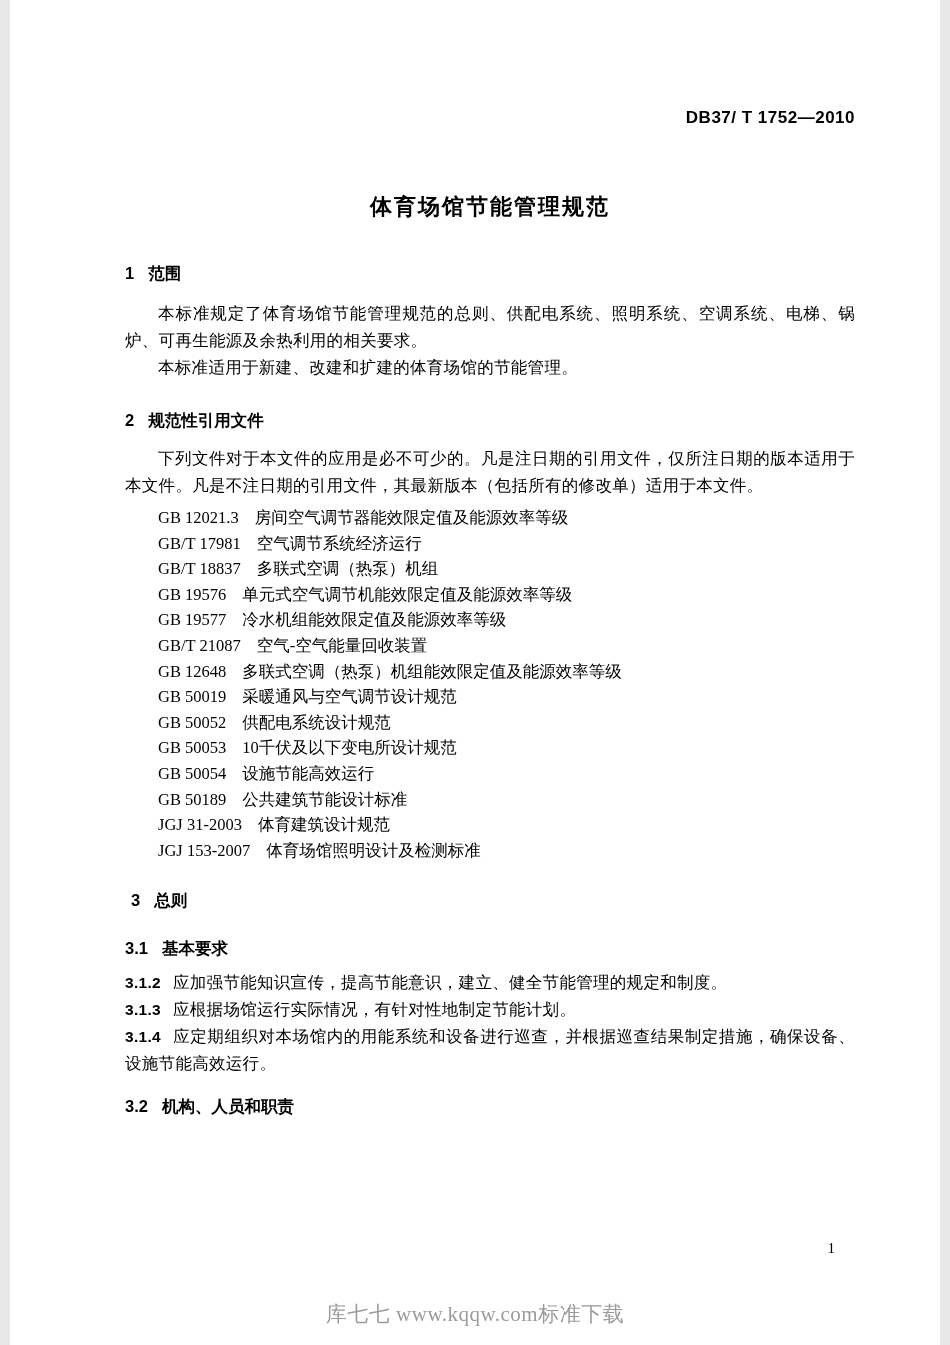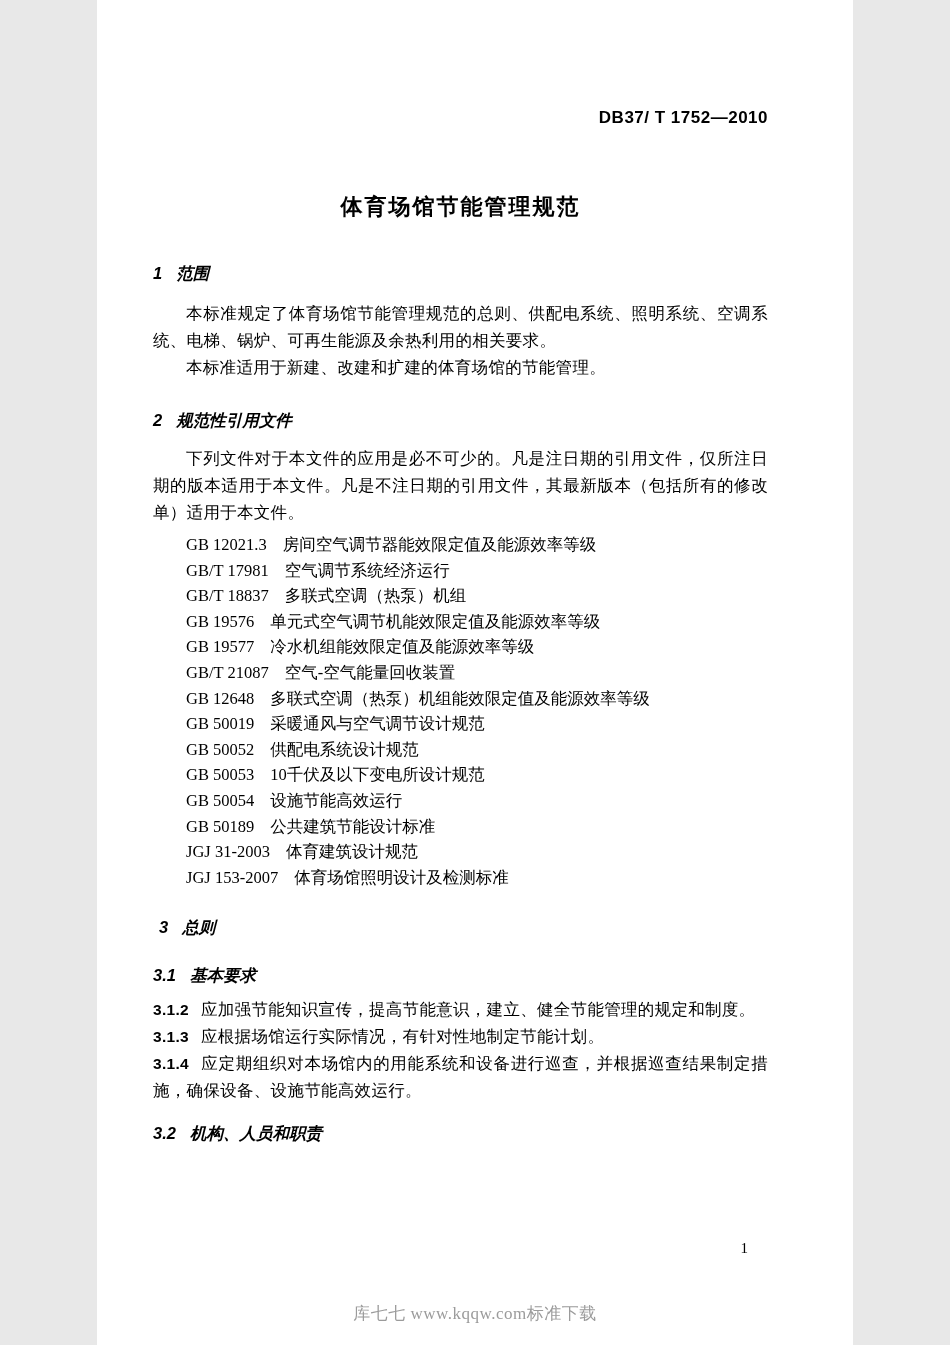--- a/index.html
+++ b/index.html
@@ -1,25 +1,25 @@
 <!DOCTYPE html>
 <html><head>
 <meta charset="utf-8">
 <style>
   * { margin: 0; padding: 0; box-sizing: border-box; }
   html, body { background: #e8e8e8; }
   .page {
-    width: 756px;
+    width: 930px;
     height: 1345px;
     margin: 0 auto;
     background: #ffffff;
     color: #000000;
     position: relative;
     overflow: hidden;
-    padding: 108px 85px 0 56px;
+    padding: 108px 85px 0 115px;
     font-family: "Liberation Serif", "DejaVu Serif", serif;
     font-size: 16.5px;
     line-height: 27px;
   }
   .doc-number {
     text-align: right;
     font-family: "Liberation Sans", "DejaVu Sans", sans-serif;
     font-weight: bold;
     font-size: 17px;
     letter-spacing: 0.5px;
@@ -33,21 +33,20 @@
     letter-spacing: 2px;
     margin-top: 64px;
     line-height: 30px;
     margin-bottom: 40px;
   }
   .sec-heading {
     font-family: "Liberation Sans", "DejaVu Sans", sans-serif;
     font-weight: bold;
     font-size: 16.5px;
     line-height: 22px;
-    font-style: italic;
   }
   .sec-heading .h-label { margin-left: 14px; }
   .sec1-heading { margin-top: 24px; margin-bottom: 16px; }
   .sec2-heading { margin-top: 28px; margin-bottom: 14px; }
   .sec3-heading { margin-top: 26px; padding-left: 6px; }
   .sub-heading  { margin-top: 26px; margin-bottom: 10px; }
   .sub32-heading { margin-top: 18px; }
   .para {
     text-align: justify;
     text-indent: 2em;
@@ -77,21 +76,21 @@
     font-size: 15px;
     line-height: 20px;
   }
   .watermark {
     position: absolute;
     top: 1302px;
     left: 0;
     width: 100%;
     text-align: center;
     color: #9b9b9b;
-    font-size: 17px;
+    font-size: 21px;
     line-height: 24px;
     letter-spacing: 0.5px;
   }
 </style>
 </head>
 <body>
 
 <div class="page">
 
   <div class="doc-number">DB37/ T 1752—2010</div>

